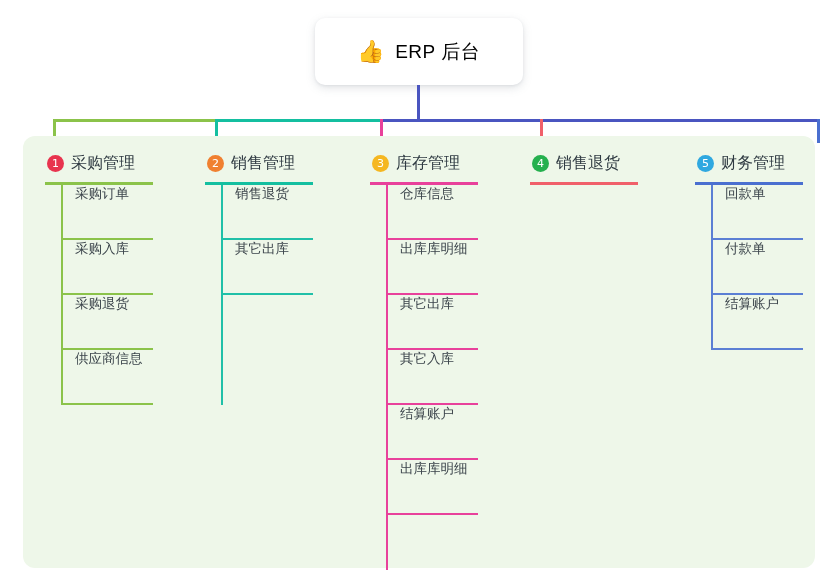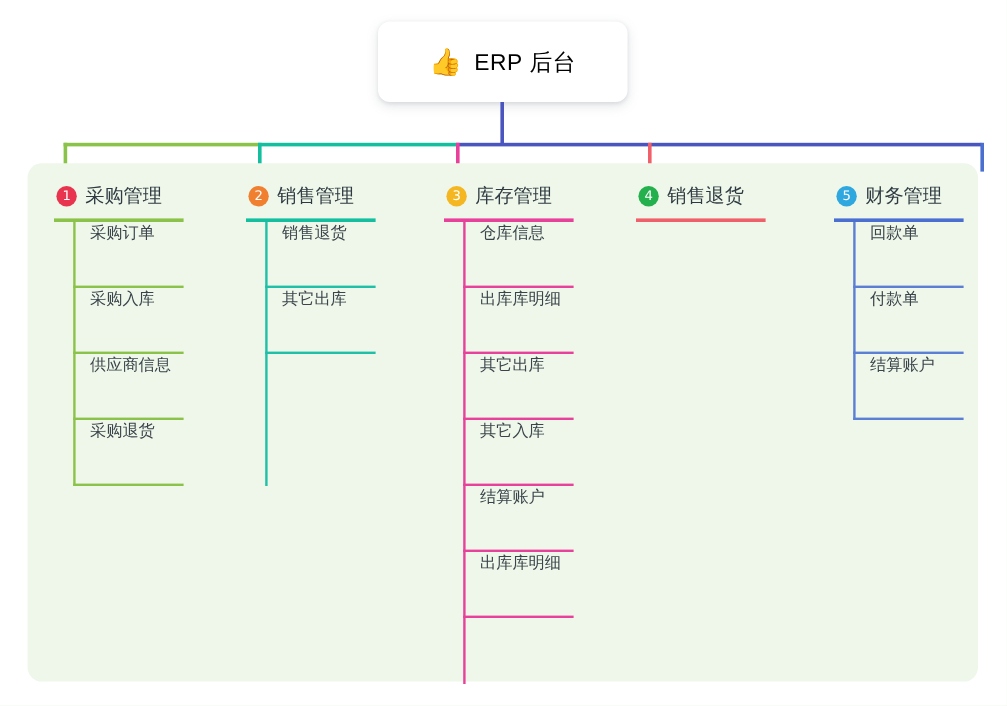--- a/index.html
+++ b/index.html
@@ -178,25 +178,25 @@
             <div class="spine" style="background: rgb(139, 195, 74); height: 220px;"></div>
             <div class="item">
               <span class="item-label">采购订单</span>
               <div class="item-underline" style="background: rgb(139, 195, 74);"></div>
             </div>
             <div class="item">
               <span class="item-label">采购入库</span>
               <div class="item-underline" style="background: rgb(139, 195, 74);"></div>
             </div>
             <div class="item">
+              <span class="item-label">采购退货</span>
+              <div class="item-underline" style="background: rgb(139, 195, 74);"></div>
+            </div>
+            <div class="item">
               <span class="item-label">供应商信息</span>
-              <div class="item-underline" style="background: rgb(139, 195, 74);"></div>
-            </div>
-            <div class="item">
-              <span class="item-label">采购退货</span>
               <div class="item-underline" style="background: rgb(139, 195, 74);"></div>
             </div>
           </div>
         </div>
         <div class="column" style="left: 182px;">
           <div class="col-header" style="margin-top: 15px;">
             <span class="badge" style="background: rgb(240, 128, 48);">2</span>
             <span class="col-title">销售管理</span>
           </div>
           <div class="col-rule" style="background: rgb(20, 191, 160);"></div>

